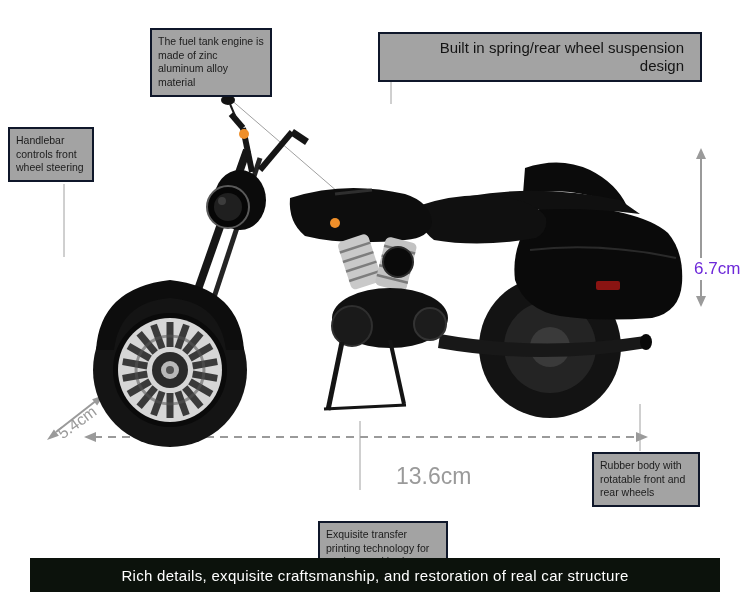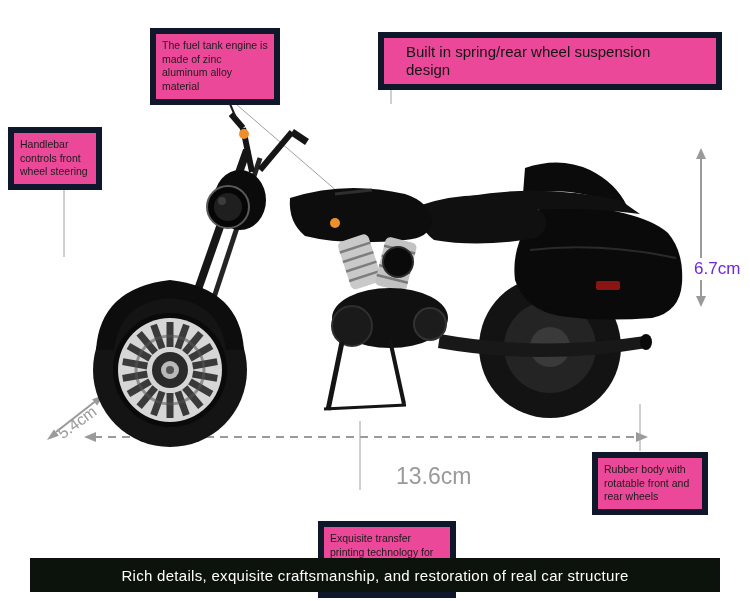--- a/index.html
+++ b/index.html
@@ -2,25 +2,25 @@
 <html><head>
 <meta charset="utf-8">
 <style>
   html,body { margin:0; padding:0; background:#fff; }
   #stage {
     position:relative; width:750px; height:601px; background:#ffffff;
     font-family:"Liberation Sans", sans-serif; overflow:hidden;
   }
   #art { position:absolute; left:0; top:0; }
   .callout {
-    position:absolute; background:#ec4899; border:6px solid #0f172a;
+    position:absolute; background:#a3a3a3; border:2px solid #0f172a;
     color:#1c1c1c; font-size:10.5px; line-height:1.3; padding:5px 6px;
     z-index:4;
   }
-  .callout-lg { font-size:15px; padding:5px 22px; line-height:1.2; color:#141414; }
+  .callout-lg { font-size:15px; padding:5px 16px; line-height:1.2; color:#141414;text-align:right; }
   .dim-label {
     position:absolute; color:#9a9a9a; background:#ffffff; z-index:5;
     padding:0 3px; white-space:nowrap;
   }
   #dim-length { left:393px; top:420px; font-size:23px;margin-top:43px; }
   #dim-height { left:692px; top:258px; font-size:17px; color:#6d28d9; padding:1px 2px; }
   #dim-depth  { left:52px; top:430px; font-size:16px;
                 transform:rotate(-36deg); transform-origin:0 0; background:transparent; }
   #banner {
     position:absolute; left:30px; top:558px; width:690px; height:34px;

